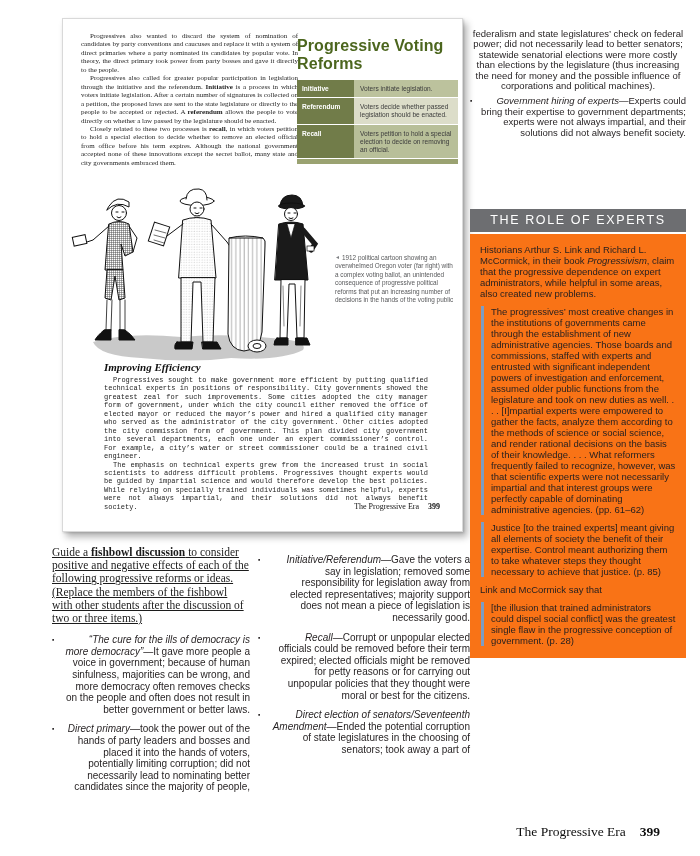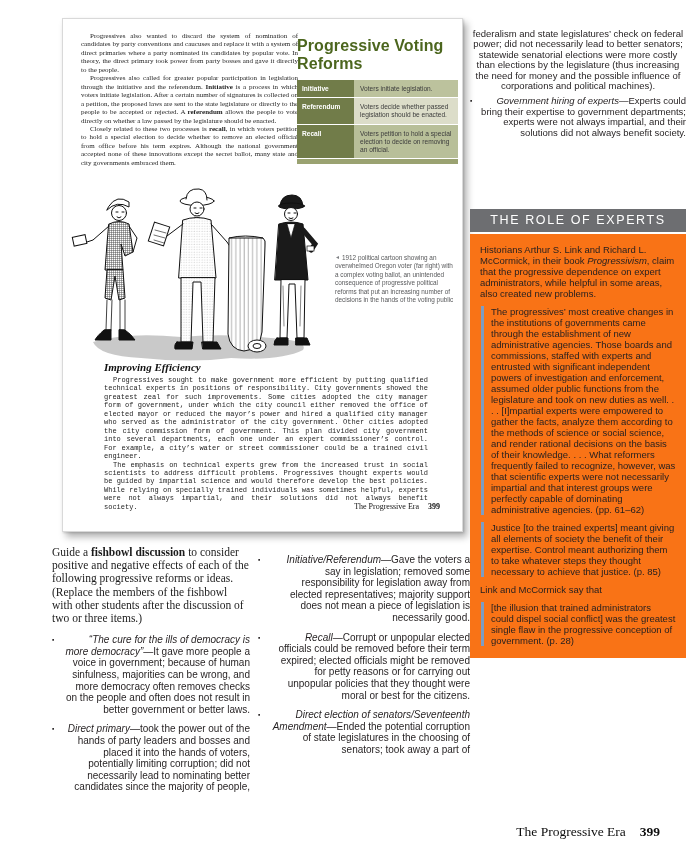--- a/index.html
+++ b/index.html
@@ -83,21 +83,21 @@
   }
   .experts-body .ep { margin-bottom:7px; }
   .quote-block { border-left:3px solid #7e9dc3; padding-left:7px; margin:0 0 7px 1px; }
   .quote-block:last-child { margin-bottom:0; }
 
   
   .bcol1 { position:absolute; left:52px; top:546px; width:198px; }
   .bcol2 { position:absolute; left:258px; top:546px; width:212px;
     font-size:10px; line-height:11.6px; }
   .intro-serif {
-    font-family:"Liberation Serif", serif; font-size:11.5px; line-height:13.2px; color:#1c1c1c;
+    font-family:"Liberation Serif", serif; font-size:11.5px; line-height:13.2px; color:#1c1c1c;text-decoration:underline;
   }
   .bcol1 .bullets { margin-top:9px; font-size:10px; line-height:11.6px; }
   .bcol1 .bullet-item, .bcol2 .bullet-item { margin-top:8px; }
   .bcol1 .bullet-item .bm, .bcol2 .bullet-item .bm { width:12px; }
   .bcol2 .cont2 { padding-left:12px; margin-top:1px; }
 
   .bottom-footer {
     position:absolute; right:40px; bottom:16px;
     font-family:"Liberation Serif", serif; font-size:13.5px; color:#0e0e0e;
   }

